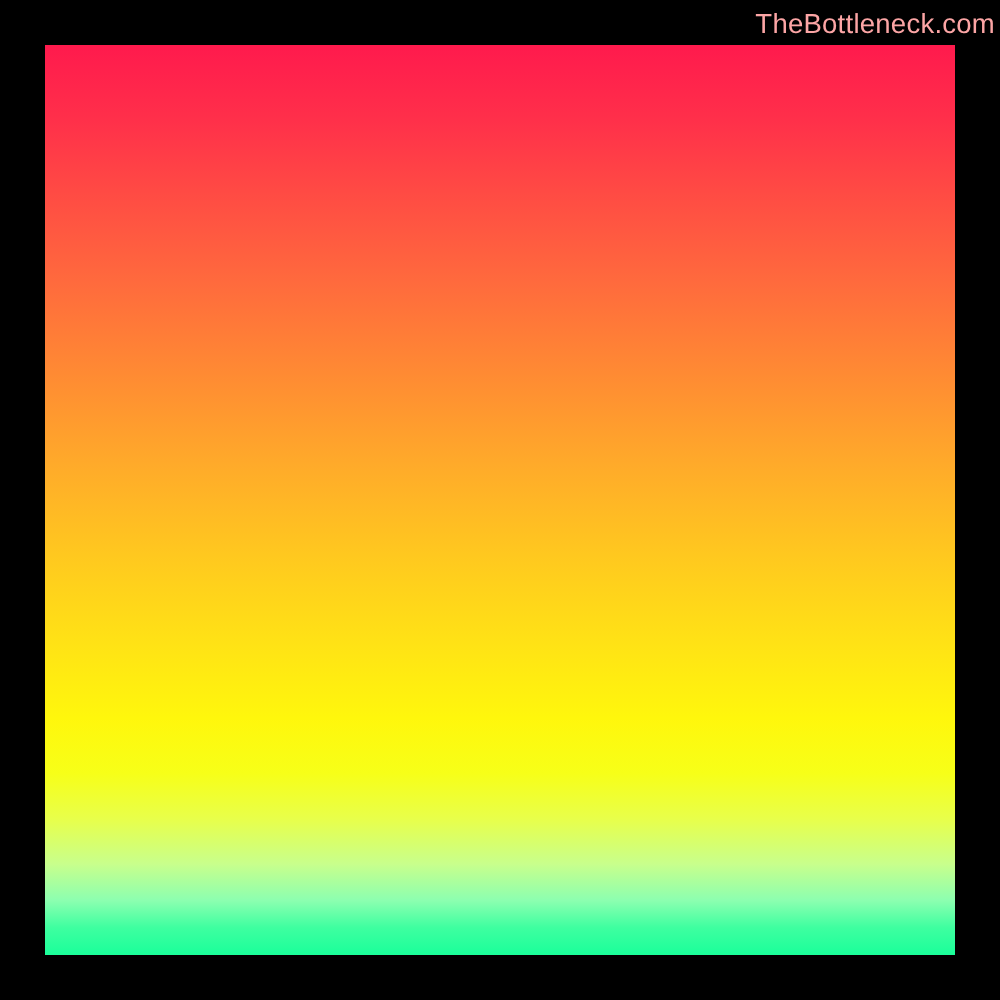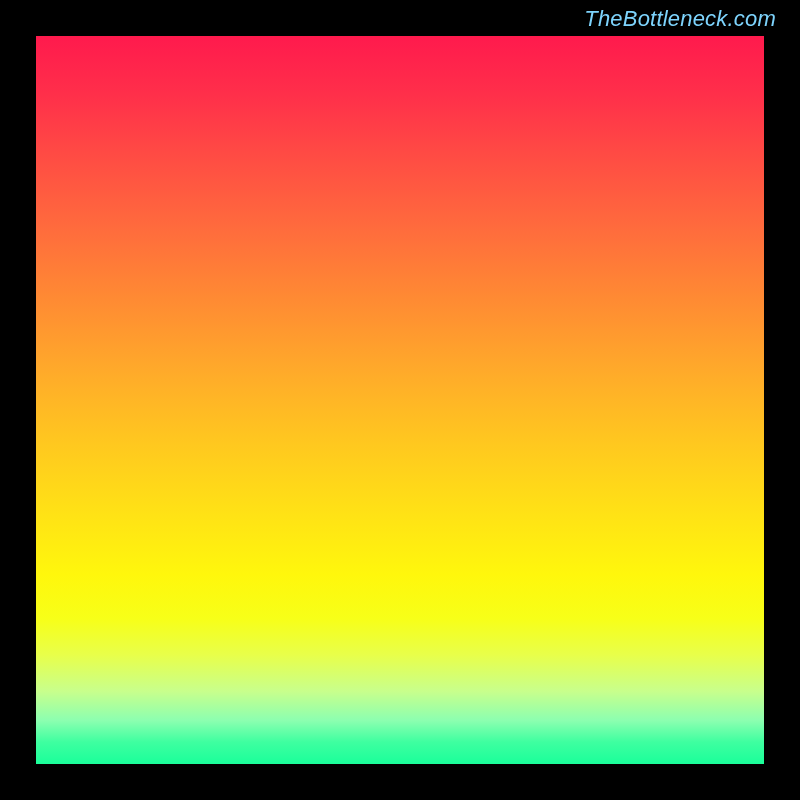--- a/index.html
+++ b/index.html
@@ -42,26 +42,25 @@
       #e8ff4a 85%,
       #c8ff8c 90%,
       #8cffb0 94%,
       #3effa0 97%,
       #1aff9a 100%
     );
   }
   .watermark {
     position: absolute;
     top: 6px;
-    right: 24px;
-    color: #7dd3fc;
+    right: 4px;
+    color: #fca5a5;
     font-size: 22px;
     letter-spacing: 0.2px;
     user-select: none;
-    font-style: italic;
   }
   svg { display: block; }
 </style>
 </head>
 <body>
 
 <div class="stage">
   <div class="plot">
     <div class="gradient"></div>
     <svg id="chart-svg" width="728" height="728" viewBox="0 0 728 728">

